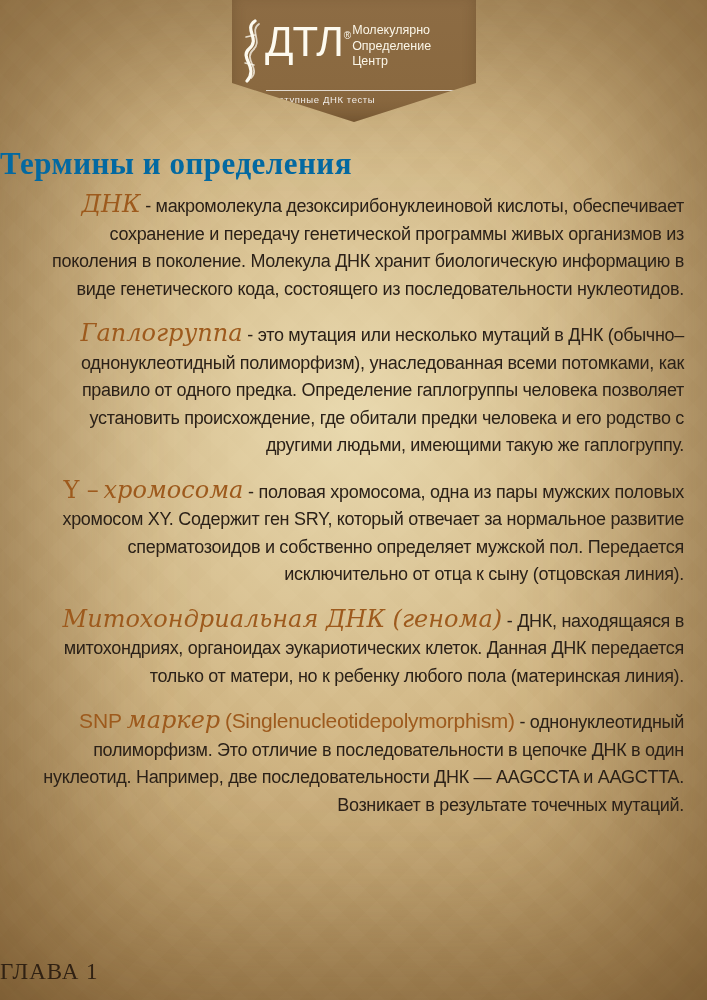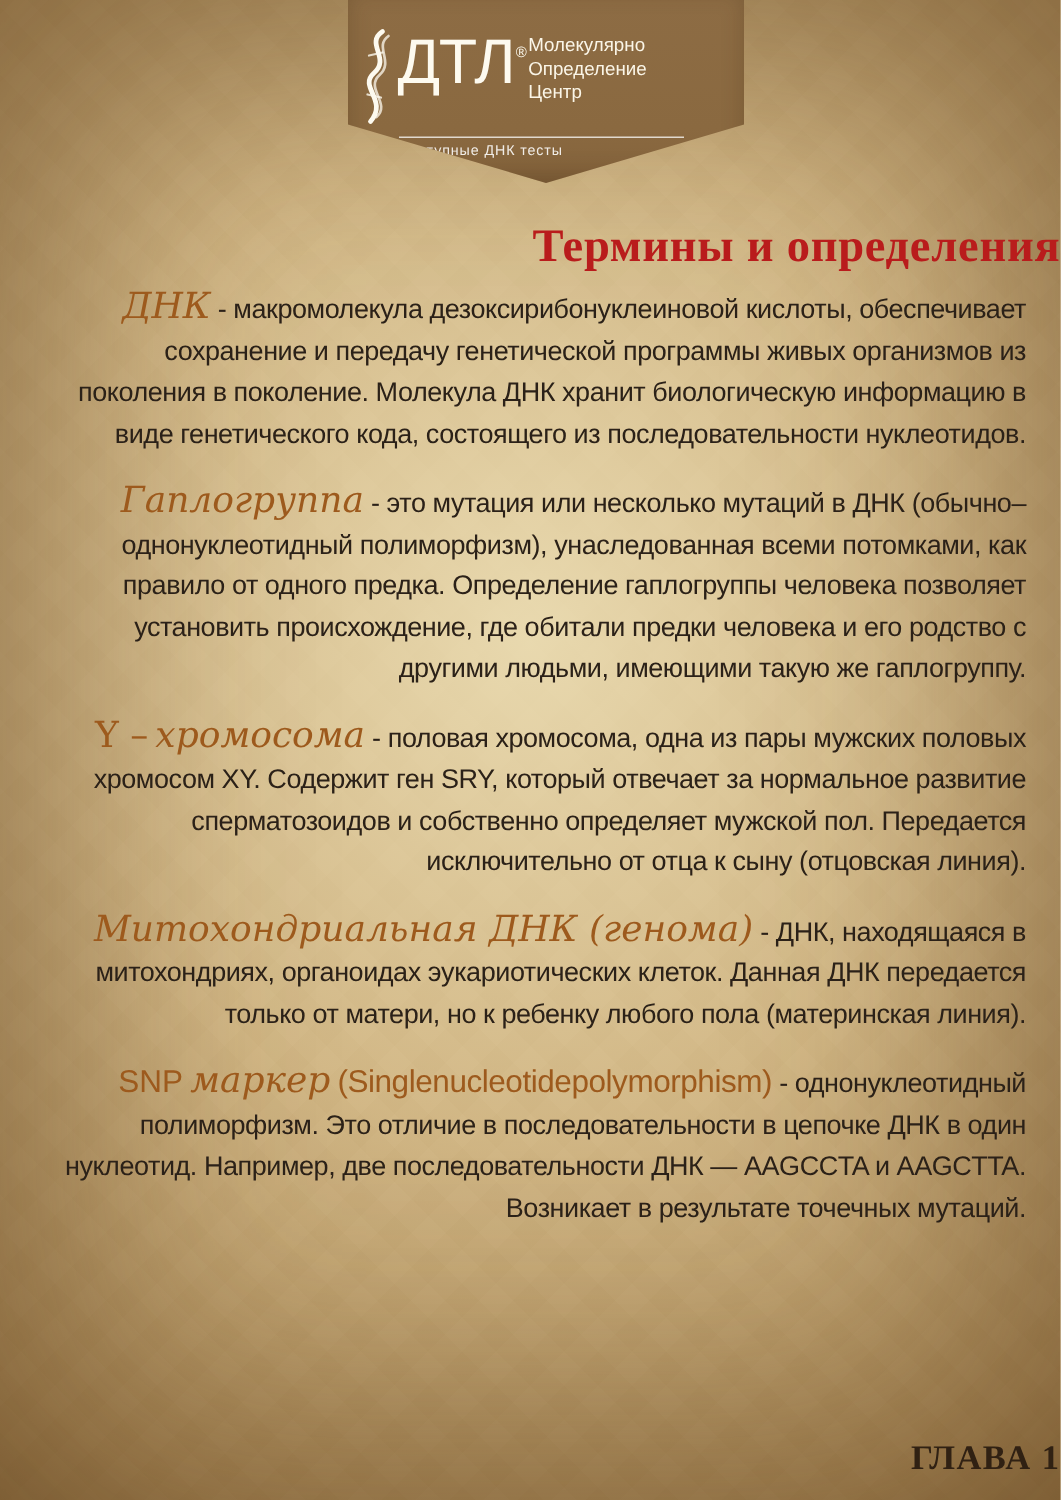--- a/index.html
+++ b/index.html
@@ -12,62 +12,62 @@
     position:absolute;inset:0;
     background:
       radial-gradient(ellipse 95% 70% at 50% 42%, rgba(235,220,178,0.95) 0%, rgba(214,188,138,0.75) 48%, rgba(163,130,80,0.75) 88%, rgba(140,108,62,0.85) 100%),
       repeating-linear-gradient(45deg, rgba(255,255,255,0.045) 0 16px, rgba(90,60,25,0.04) 16px 32px),
       repeating-linear-gradient(-45deg, rgba(255,255,255,0.035) 0 16px, rgba(90,60,25,0.045) 16px 32px),
       #c3a572;
     box-shadow:inset 0 0 170px 40px rgba(88,58,24,0.45);
   }
   
   .banner{
-    position:absolute;left:232px;top:0;width:264px;height:122px;
+    position:absolute;left:232px;top:0;width:244px;height:122px;
     background:linear-gradient(180deg,#8d6c44 0%,#8a6940 70%,#84633c 100%);
     clip-path:polygon(0 0,100% 0,100% 68%,50% 100%,0 68%);
     box-shadow:inset 0 -6px 14px rgba(60,40,15,0.25);
     color:#fdfaef;
   }
   .banner-row{display:flex;align-items:flex-start;padding:17px 0 0 4px;}
   .dna-icon{flex:0 0 auto;margin:2px 1px 0 2px;}
   .brand{
     font-size:42px;line-height:42px;letter-spacing:-1px;font-weight:400;
     color:#fdfaef;white-space:nowrap;
   }
   .brand sup{font-size:10px;position:relative;top:-2px;left:1px;}
   .center-col{margin:6px 0 0 3px;font-size:12.5px;line-height:15.5px;color:#fbf6e8;}
   .rule{height:1px;background:rgba(255,255,255,0.75);margin:3px 0 3px 34px;width:190px;}
   .tagline{margin-left:34px;font-size:9.5px;letter-spacing:0.6px;color:rgba(255,255,255,0.88);}
   
   .page-title{
-    position:absolute;top:146px;left:0;width:100%;text-align:right;
+    position:absolute;top:146px;left:0;width:100%;text-align:left;
     font-family:"Liberation Serif",serif;font-weight:bold;font-size:31px;
-    color:#b91c1c;letter-spacing:0.5px;margin:0;
+    color:#0369a1;letter-spacing:0.5px;margin:0;
   }
   
   .content{position:absolute;top:191px;left:28px;right:23px;}
   .definition{
     margin:0 0 17px 0;font-size:18px;line-height:27.5px;letter-spacing:-0.3px;
     color:#2b2118;
     text-align:right;
   }
   .term{
     font-family:"DejaVu Serif",serif;font-style:italic;
     font-size:24px;color:#9d5a1d;letter-spacing:0;
   }
   .term-pre{
     font-family:"DejaVu Serif",serif;font-size:24px;color:#9d5a1d;letter-spacing:0;
   }
   .term-pre.sans{font-family:"Liberation Sans",sans-serif;font-size:21px;}
   .term-post{font-size:21px;color:#9d5a1d;letter-spacing:-0.3px;}
   
   .chapter{
-    position:absolute;top:959px;left:0;width:100%;text-align:right;
-    font-family:"Liberation Serif",serif;font-weight:bold;font-size:23px;
+    position:absolute;top:959px;left:0;width:100%;text-align:left;
+    font-family:"Liberation Serif",serif;font-weight:normal;font-size:23px;
     color:#3021130;color:#302113;letter-spacing:1px;margin:0;
   }
 </style>
 </head>
 <body>
 
 <div class="parchment"></div>
 
 <header class="banner">
   <div class="banner-row">

